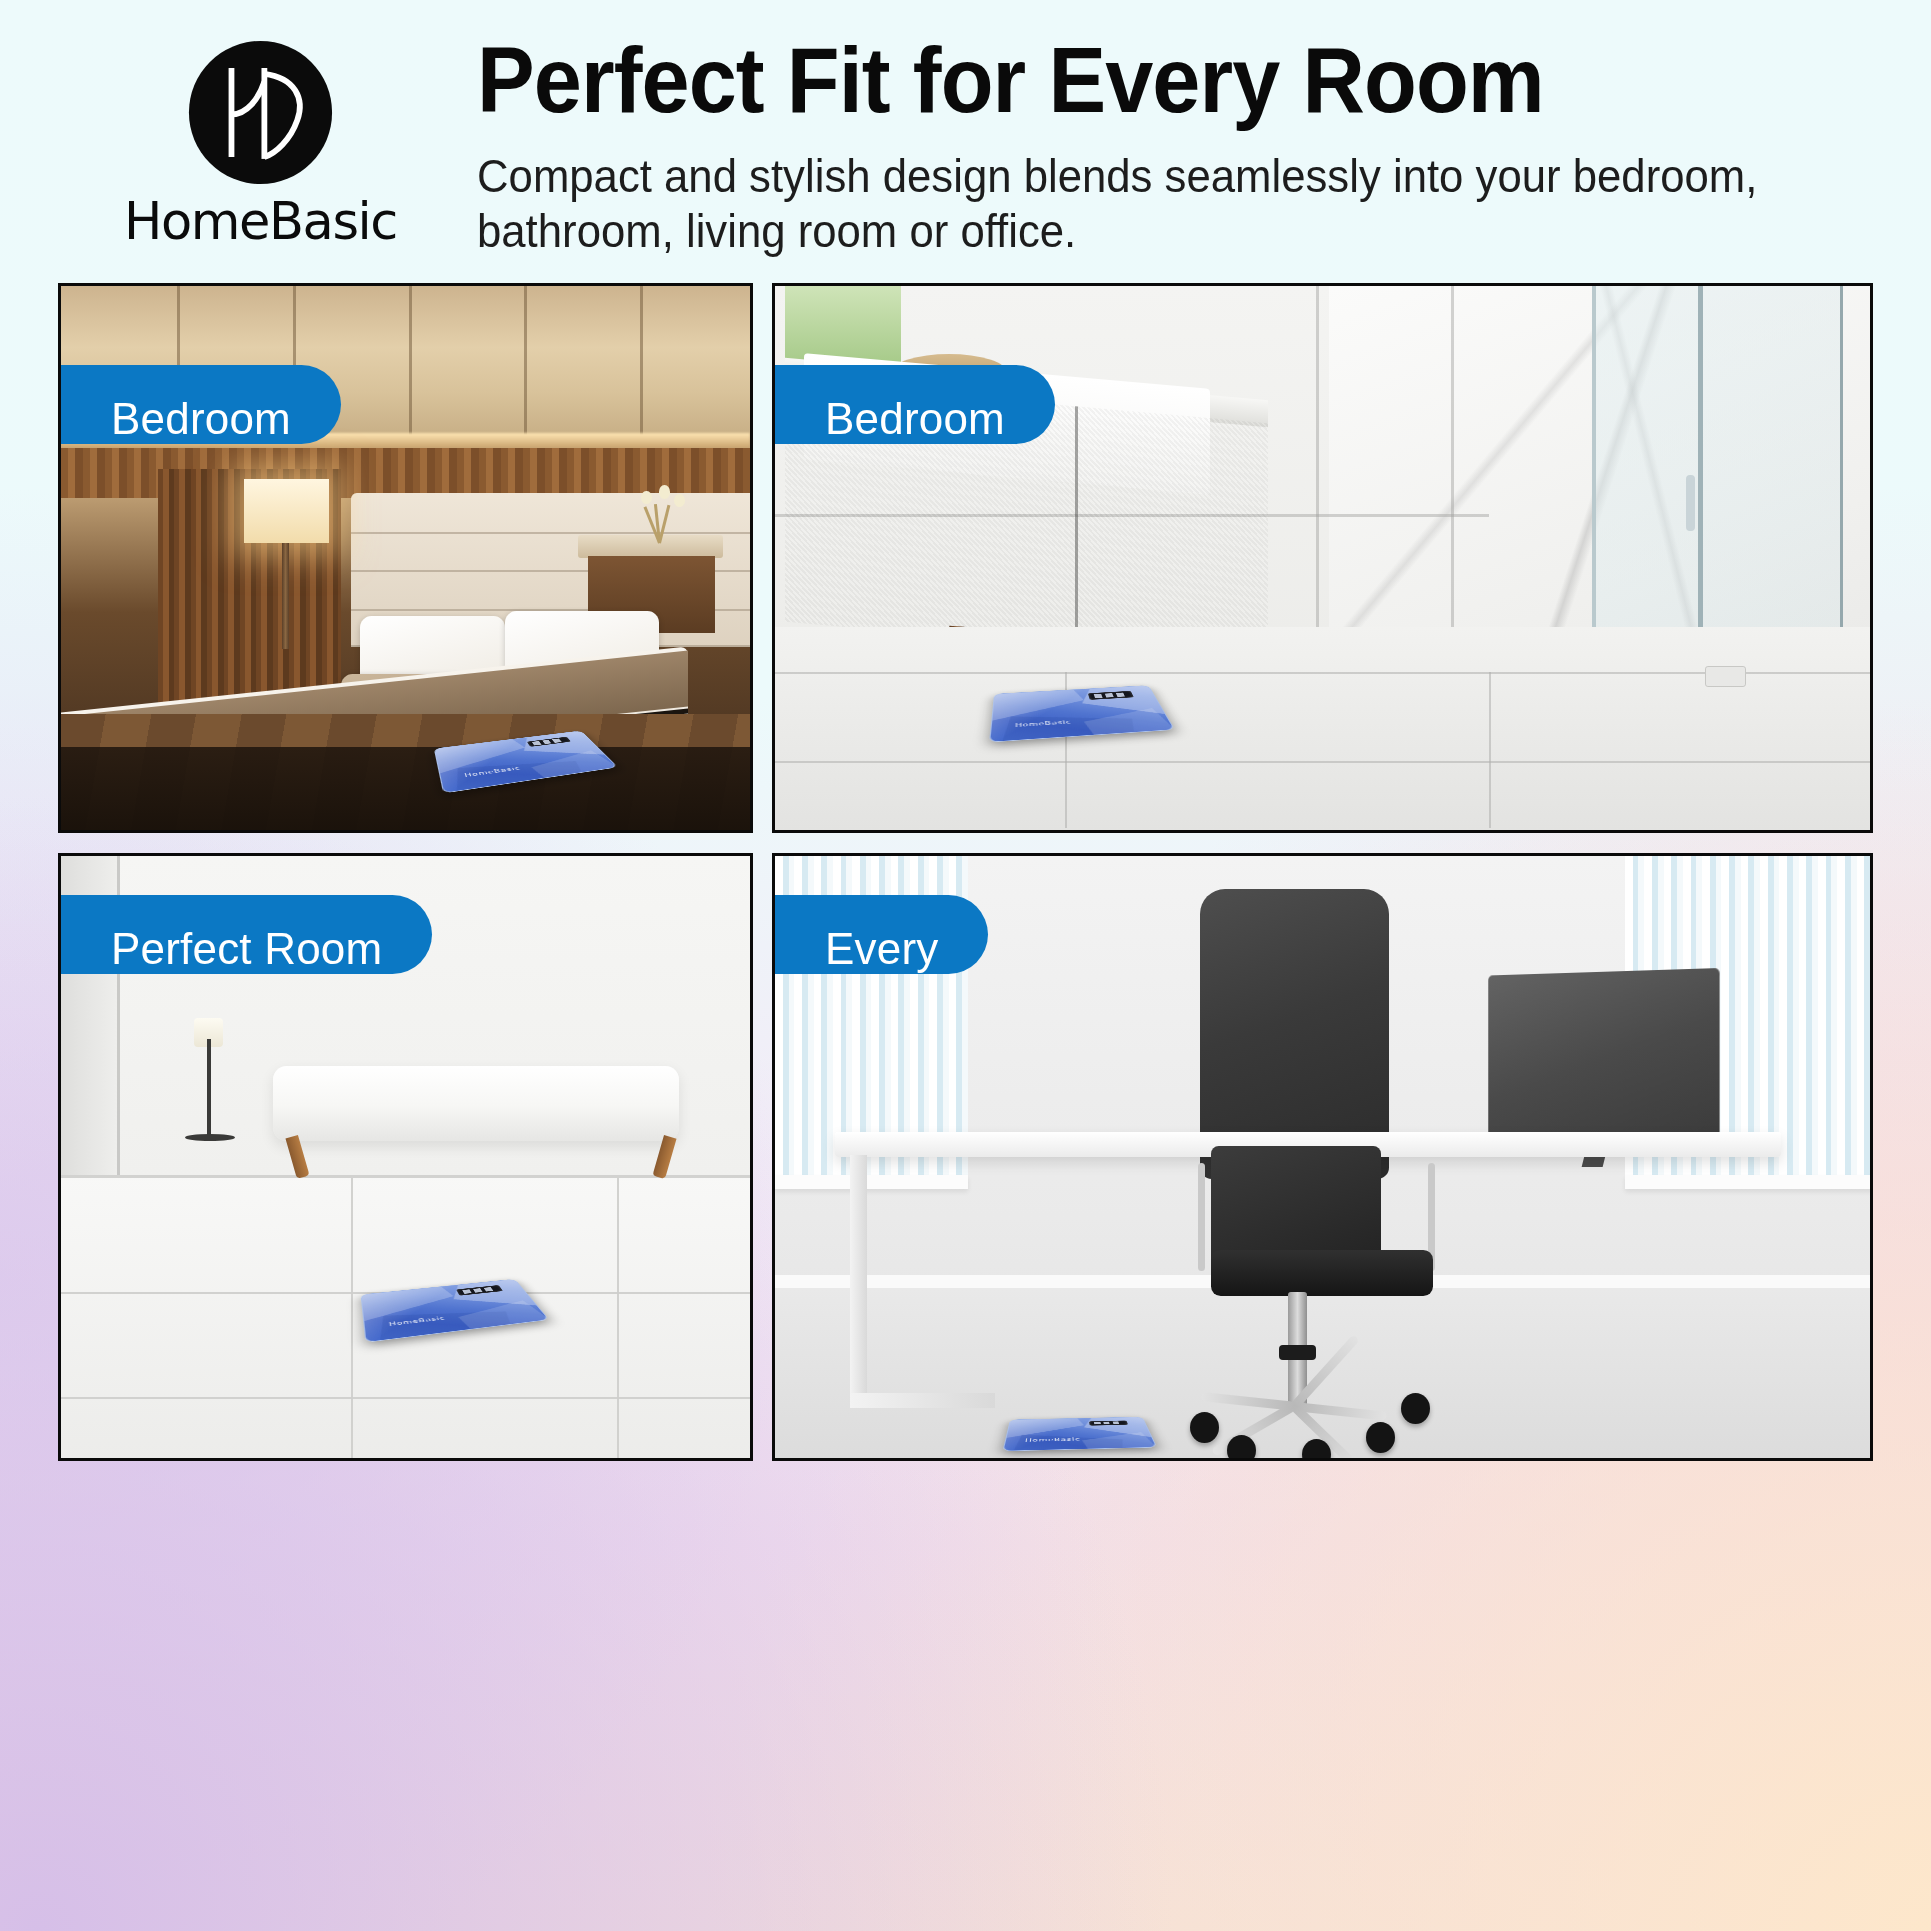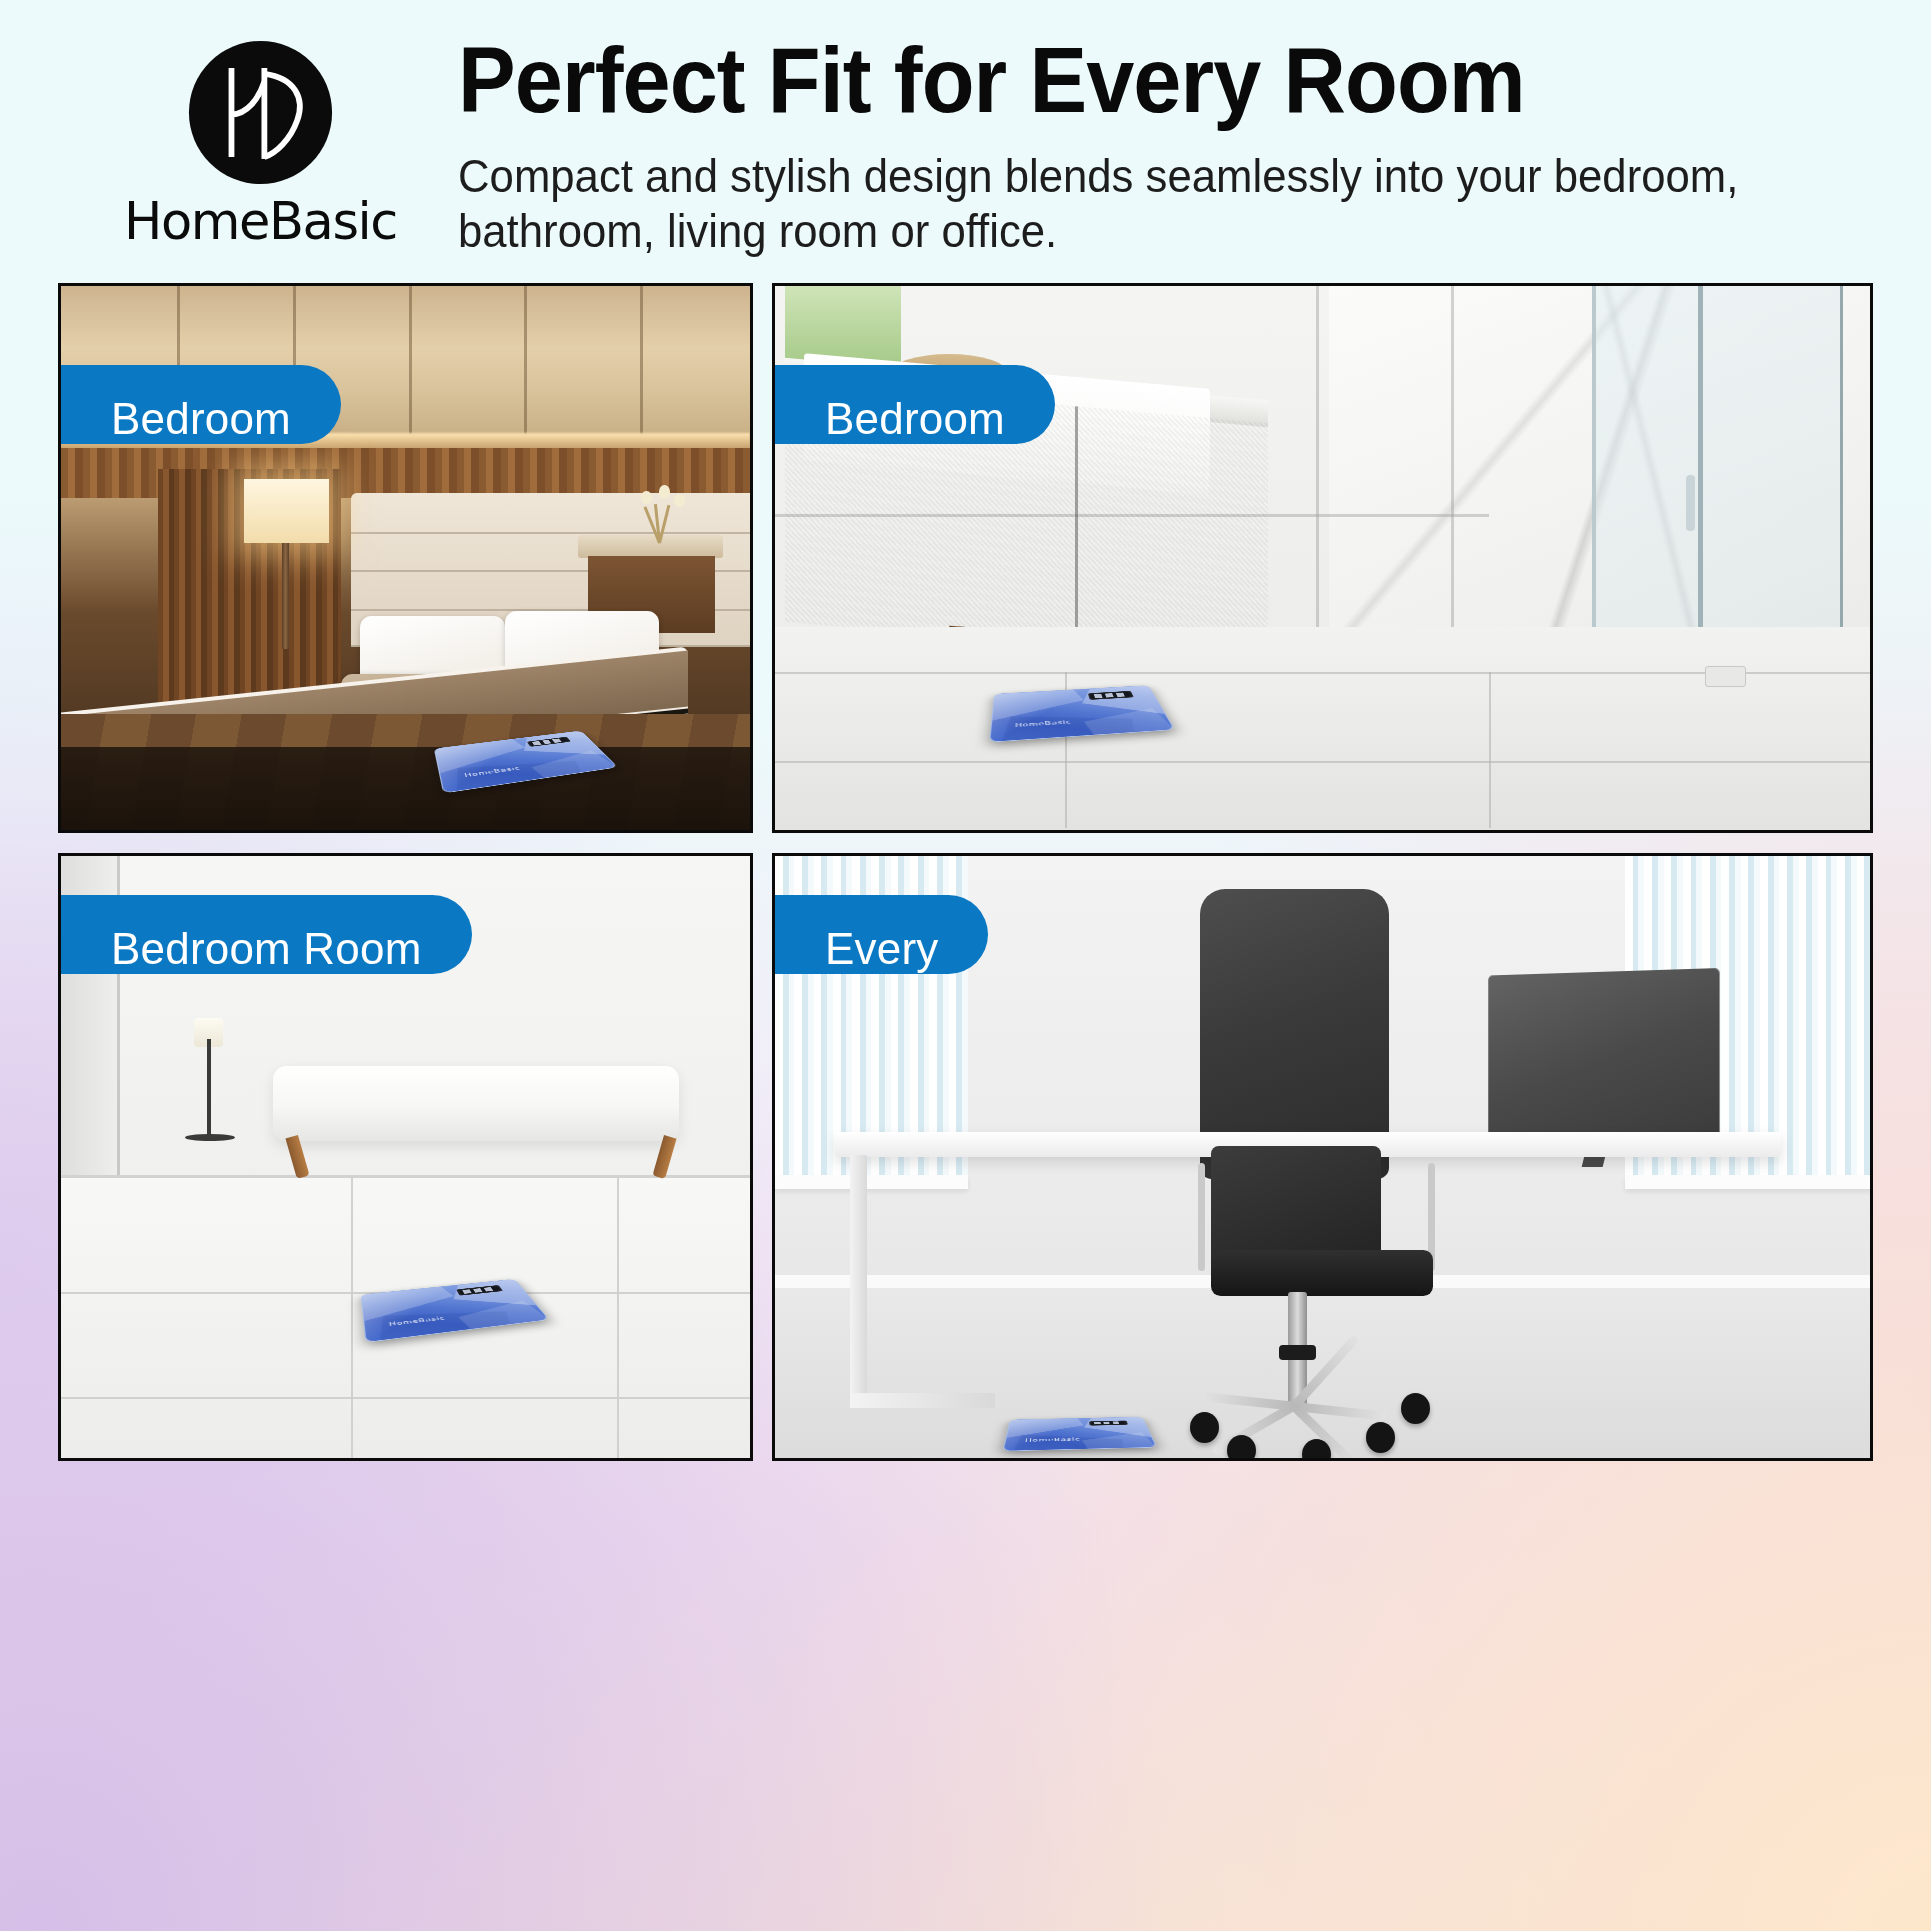--- a/index.html
+++ b/index.html
@@ -16,21 +16,21 @@
   }
   .page { position:relative; width:1931px; height:1931px; }
 
   
   .header { position:absolute; left:0; top:0; width:1931px; height:290px; }
   .logo-wrap { position:absolute; left:106px; top:39px; width:309px; text-align:center; }
   .logo-mark { width:147px; height:147px; margin:0 auto; position:relative; }
   .logo-name { font-family:"DejaVu Sans", sans-serif; font-size:51px; font-weight:400;
     letter-spacing:-1.4px; color:#0b0b0b; margin-top:5.8px; }
 
-  .head-text { position:absolute; left:458px; top:33px; width:1410px; }
+  .head-text { position:absolute; left:477px; top:33px; width:1410px; }
   .headline { font-family:"Liberation Sans Narrow","Liberation Sans",sans-serif;
     font-weight:700; font-size:93px; line-height:1.02; color:#0a0a0a;
     letter-spacing:-1px; transform:scaleX(0.93); transform-origin:left center;
     white-space:nowrap; }
   .subline { font-family:"Liberation Sans Narrow","Liberation Sans",sans-serif;
     font-weight:400; font-size:47px; line-height:1.17; color:#1d1d1d;
     margin-top:21px; transform:scaleX(0.93); transform-origin:left center;
     max-width:1506px; }
 
   
@@ -380,21 +380,21 @@
               <div class="facet f4"></div>
             <div class="lcd">
               <div class="lcd-digits"></div>
             </div>
             <div class="brand">HomeBasic</div>
           </div>
         </div>
       </div>
 
       <div class="pill" style="top:39px">
-        <span>Bedroom Room</span>
+        <span>Perfect Room</span>
       </div>
     </div>
 
     <div class="panel p-office">
       <div class="scene">
         <div class="of-wall"></div>
         <div class="of-blind" style="left:0;width:193px"></div>
         <div class="of-sill" style="left:0;top:319px;width:193px"></div>
         <div class="of-blind" style="left:850px;width:251px"></div>
         <div class="of-sill" style="left:850px;top:319px;width:251px"></div>

